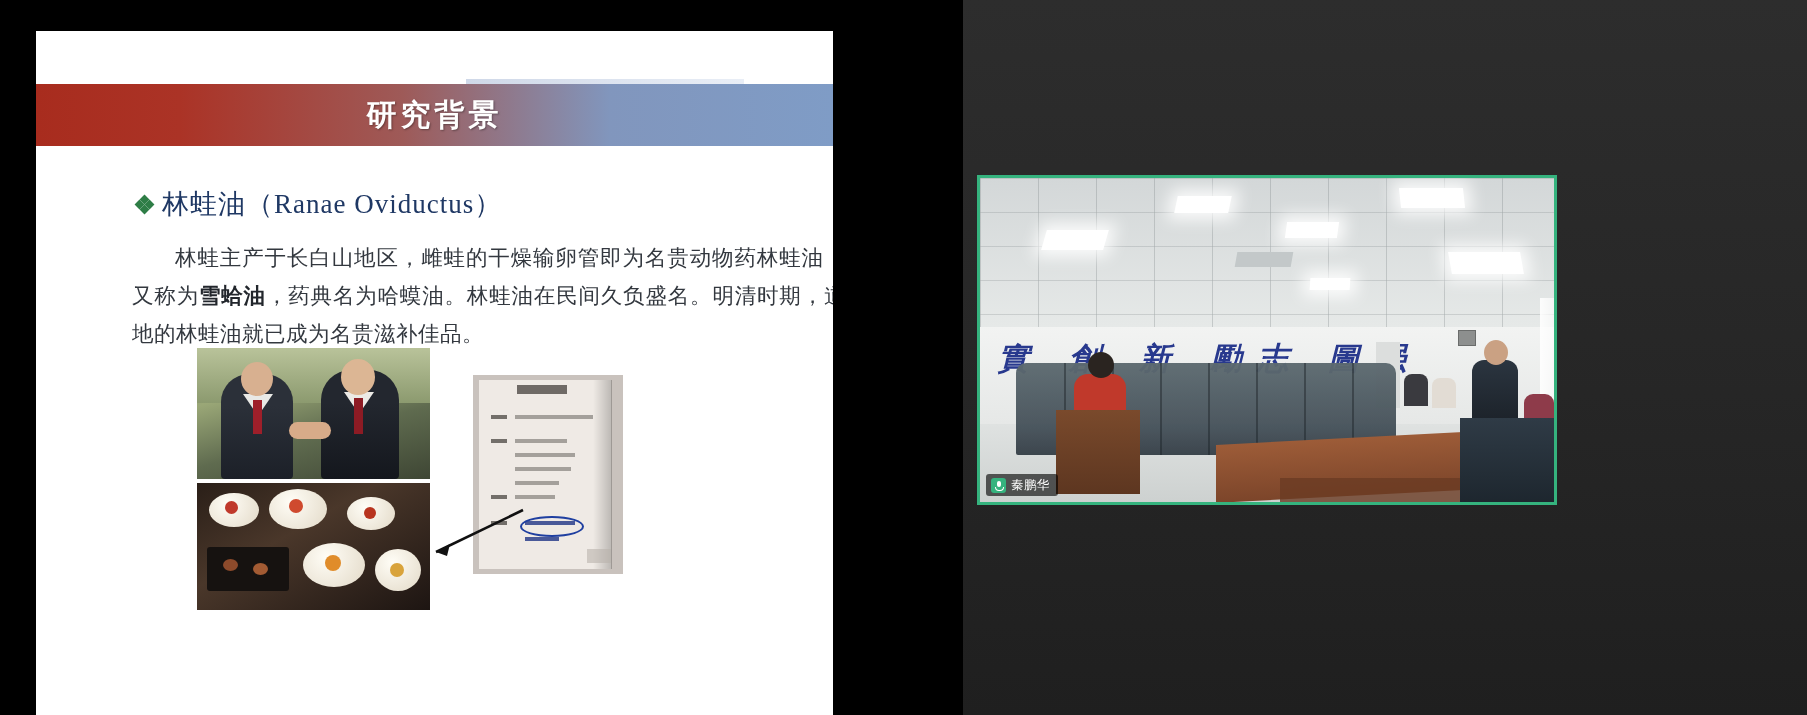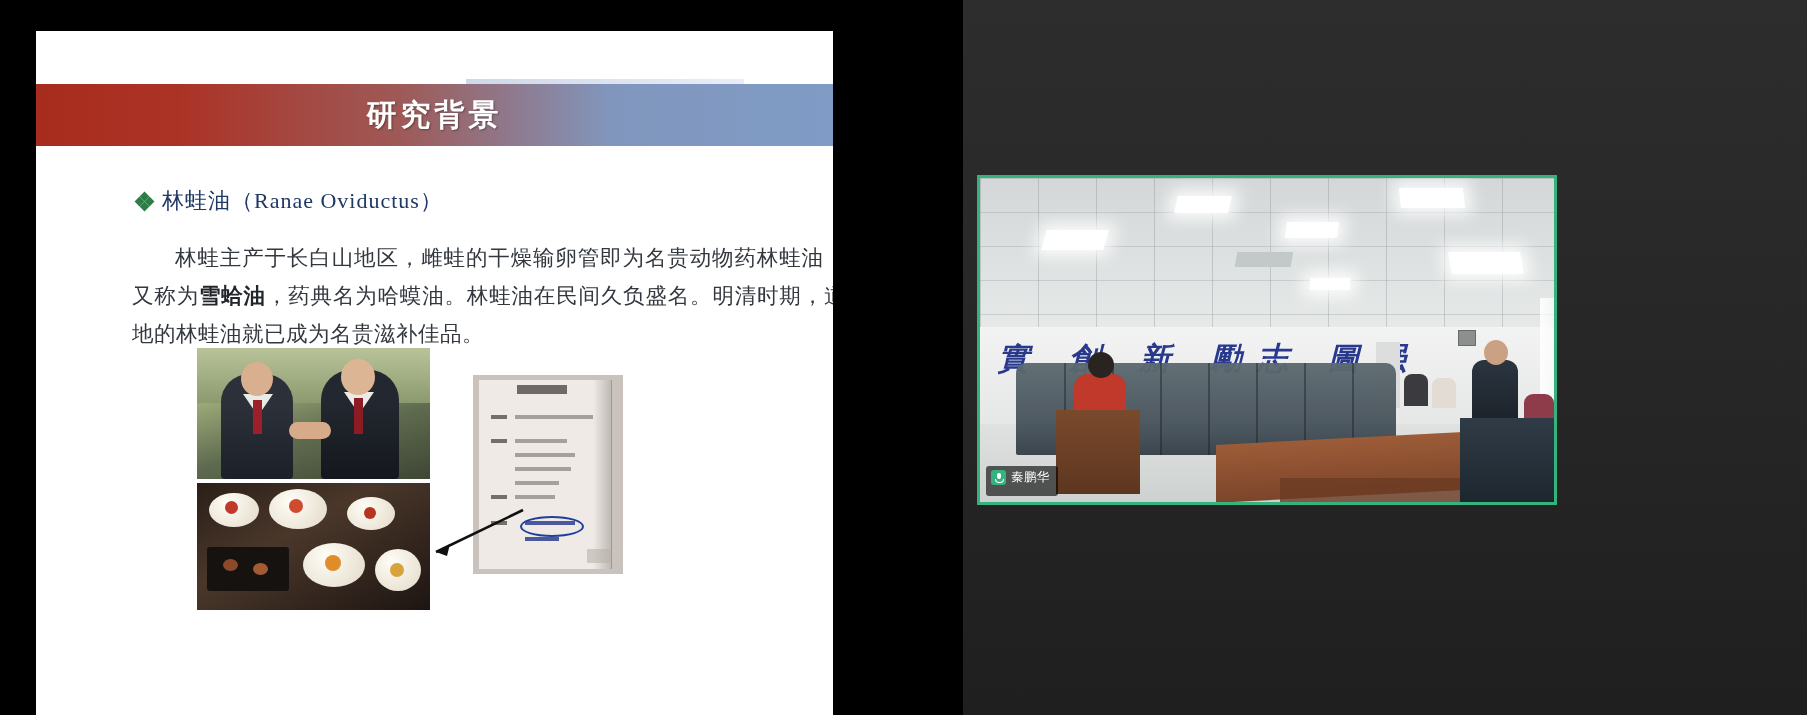--- a/index.html
+++ b/index.html
@@ -22,21 +22,21 @@
   .banner-accent{position:absolute;left:430px;top:48px;width:278px;height:5px;
     background:linear-gradient(to right,#cfd8e8,#e9eef6);}
 
   .subtitle-row{position:absolute;left:100px;top:155px;display:flex;align-items:center;gap:10px;}
   .diamond-bullet{width:16px;height:16px;position:relative;flex:0 0 auto;}
   .diamond-bullet i{position:absolute;width:7px;height:7px;background:#2e7d46;transform:rotate(45deg);}
   .diamond-bullet i:nth-child(1){left:0;top:5px;}
   .diamond-bullet i:nth-child(2){left:5px;top:0px;}
   .diamond-bullet i:nth-child(3){left:5px;top:10px;}
   .diamond-bullet i:nth-child(4){left:10px;top:5px;}
-  .subtitle-text{font-family:"Liberation Serif",serif;font-size:22px;color:#1f3864;letter-spacing:1px;}
+  .subtitle-text{font-family:"Liberation Serif",serif;font-size:27px;color:#1f3864;letter-spacing:1px;}
 
   .body-para{position:absolute;left:96px;top:208px;width:714px;
     font-family:"Liberation Serif",serif;font-size:21.5px;color:#33383f;line-height:38px;
     text-align:justify;text-indent:2em;letter-spacing:.5px;}
   .body-para b{font-weight:bold;color:#22262c;}
 
   
   .photo-handshake{position:absolute;left:161px;top:317px;width:233px;height:131px;
     background:linear-gradient(165deg,#7d8f6a 0%,#9aa777 30%,#5f6b4f 62%,#3e4634 100%);overflow:hidden;}
   .ph-sky{position:absolute;left:0;top:0;width:100%;height:42%;
@@ -139,21 +139,21 @@
   .speaker-head{position:absolute;left:504px;top:162px;width:24px;height:25px;border-radius:50%;background:#caa183;}
   .seated-a{position:absolute;left:424px;top:196px;width:24px;height:32px;background:#3a3a3f;border-radius:8px 8px 0 0;}
   .seated-b{position:absolute;left:452px;top:200px;width:24px;height:30px;background:#e2dcd4;border-radius:8px 8px 0 0;}
   .seated-c{position:absolute;left:544px;top:216px;width:30px;height:40px;background:#8e3b4a;border-radius:9px 9px 0 0;}
   .ac-unit{position:absolute;left:396px;top:164px;width:24px;height:66px;background:#dcdedd;}
   .frame-pic{position:absolute;left:478px;top:152px;width:16px;height:14px;background:#8d8f8e;border:1px solid #6a6c6b;}
   .window-glow{position:absolute;left:560px;top:120px;width:24px;height:120px;
     background:linear-gradient(90deg,rgba(255,255,255,.9),rgba(255,255,255,.35));}
 
   .name-tag{position:absolute;left:6px;bottom:6px;height:22px;display:flex;align-items:center;gap:5px;
-    background:rgba(0,0,0,.62);border-radius:3px;padding:0 8px 8px 5px;}
+    background:rgba(0,0,0,.62);border-radius:3px;padding:0 8px 0 5px;}
   .mic-icon{width:15px;height:15px;border-radius:3px;background:#35b37e;position:relative;flex:0 0 auto;}
   .mic-icon::before{content:"";position:absolute;left:5.5px;top:3px;width:4px;height:6px;
     border-radius:2px;background:#fff;}
   .mic-icon::after{content:"";position:absolute;left:4px;top:9px;width:7px;height:3px;
     border-bottom:1.5px solid #fff;border-left:1.5px solid #fff;border-right:1.5px solid #fff;border-radius:0 0 4px 4px;}
   .name-text{color:#fff;font-size:12.5px;font-family:"Liberation Sans",sans-serif;letter-spacing:.4px;}
 </style>
 </head>
 <body>
 

